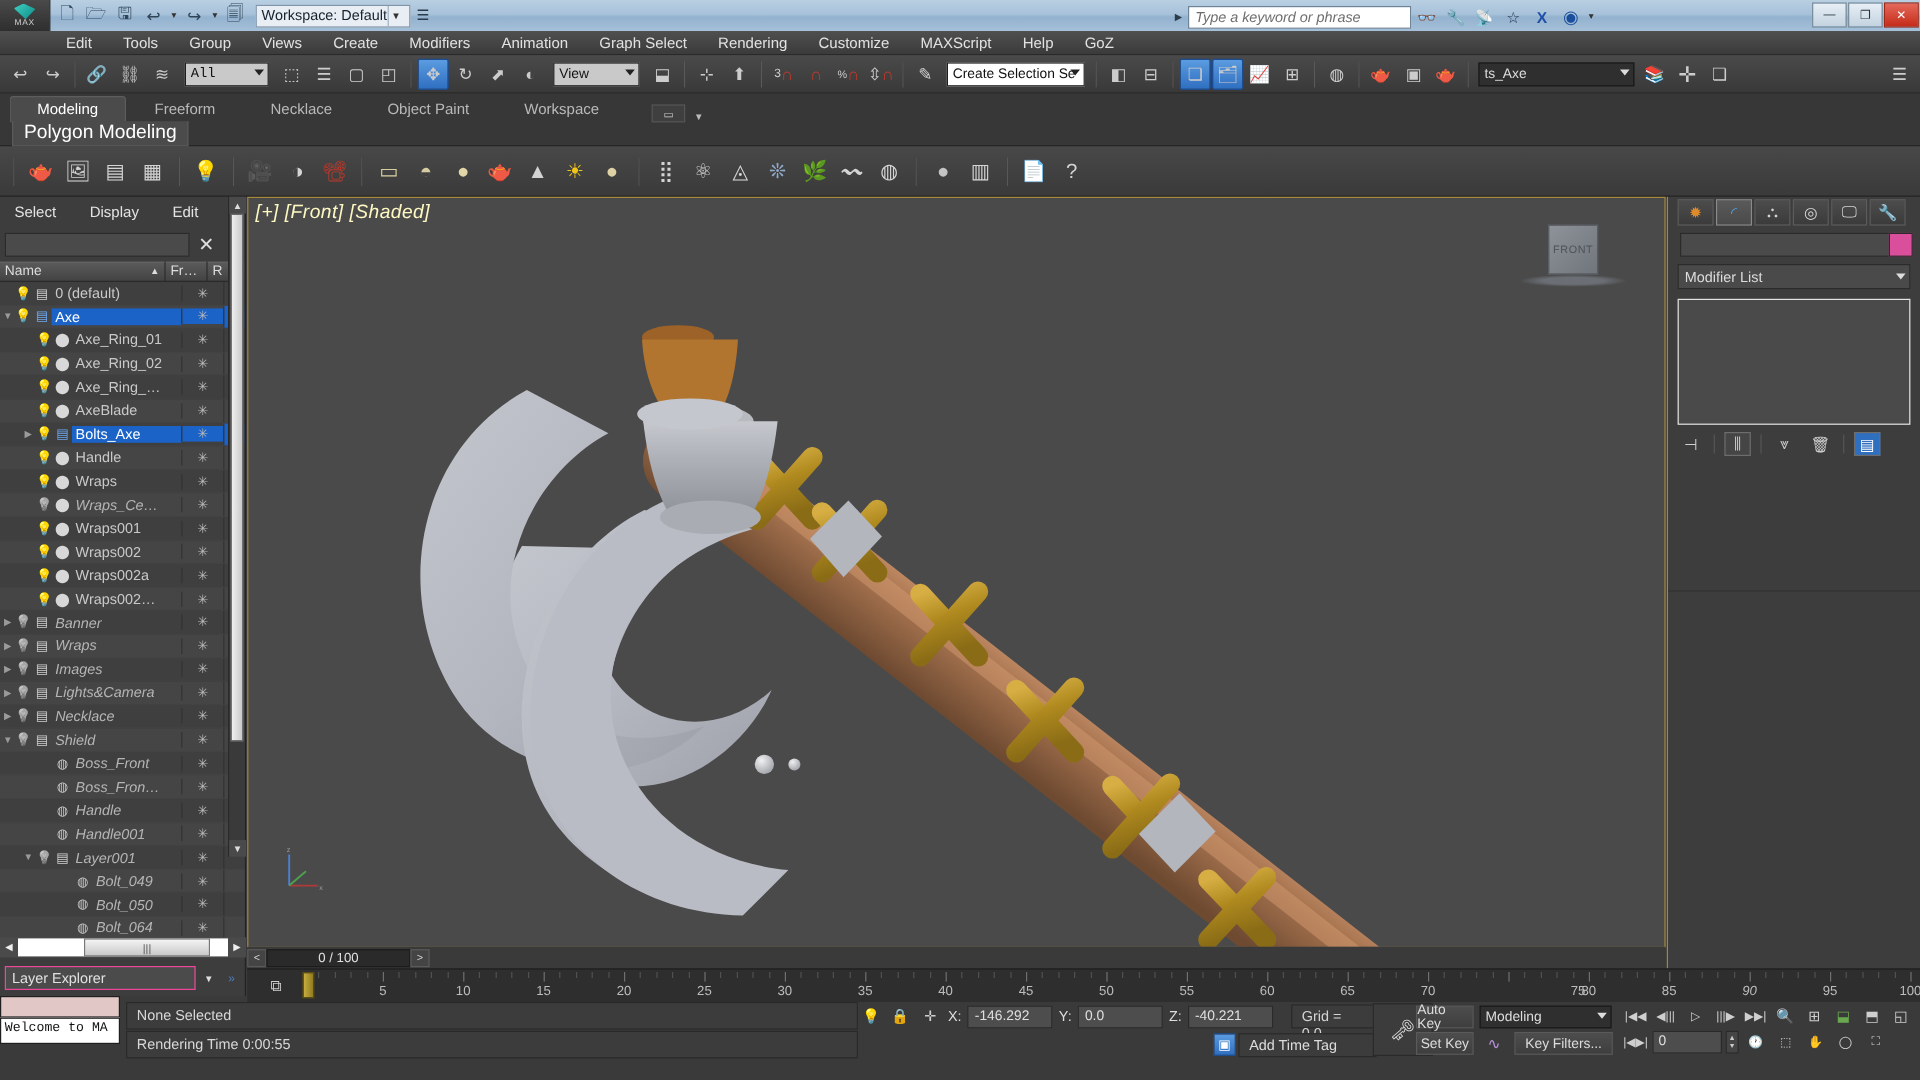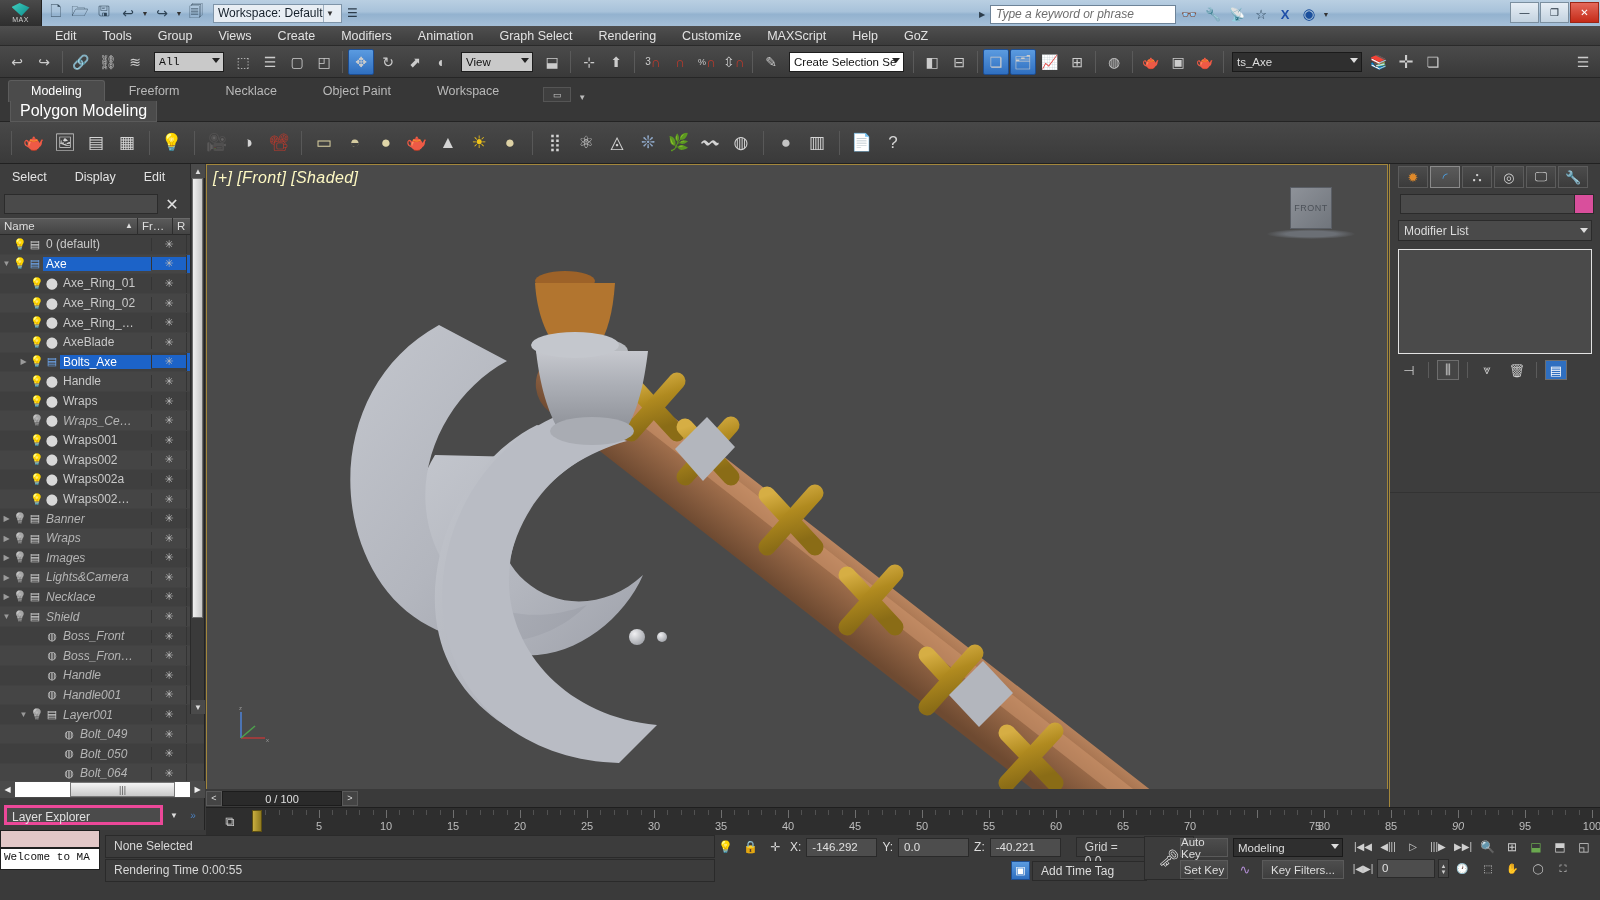--- a/index.html
+++ b/index.html
@@ -119,21 +119,21 @@
     justify-content:center; font-size:8px; color:#ddd; background:#4a4a4a;}
   #lxhscroll { position:absolute; left:0; bottom:32px; width:205px; height:17px; background:#4a4a4a;
     display:flex; align-items:center; }
   #lxhscroll .ar { width:15px; text-align:center; font-size:8px; color:#eee;}
   #lxhscroll .trough { flex:1; height:15px; background:#fff; position:relative;}
   #lxhscroll .thumb { position:absolute;left:55px; top:0; width:105px; height:15px;
     background:linear-gradient(to bottom,#f4f4f4,#c9c9c9); border:1px solid #777;
     display:flex;align-items:center;justify-content:center; font-size:9px;color:#555;}
   #lxfooter { position:absolute; left:0; bottom:0; width:205px; height:30px; display:flex;
     align-items:center; padding:0 4px; gap:3px;}
-  #lxfname { flex:1; height:20px; background:#4b4b4b; border:3px solid #ec4899; color:#e0e0e0;
+  #lxfname { flex:1; height:20px; background:#4b4b4b; border:1px solid #ec4899; color:#e0e0e0;
     font-size:12px; padding:0 5px; line-height:18px;}
   #lxfdd { width:16px;height:20px;display:flex;align-items:center;justify-content:center;font-size:8px;
     color:#ddd;}
   #lxfchev{width:16px;text-align:center;font-size:10px;color:#4a7fbe;}
 
   
   #viewport { position:absolute; left:206px; top:164px; width:1182px; height:626px;
     background:#4a4a4a; border:1px solid #a3873c; overflow:hidden;}
   #vplabel { position:absolute; left:6px; top:4px; font-size:16px; color:#fef9c3; letter-spacing:.4px;font-style:italic;}
   #viewcube { position:absolute; right:55px; top:22px; width:42px;height:42px;

